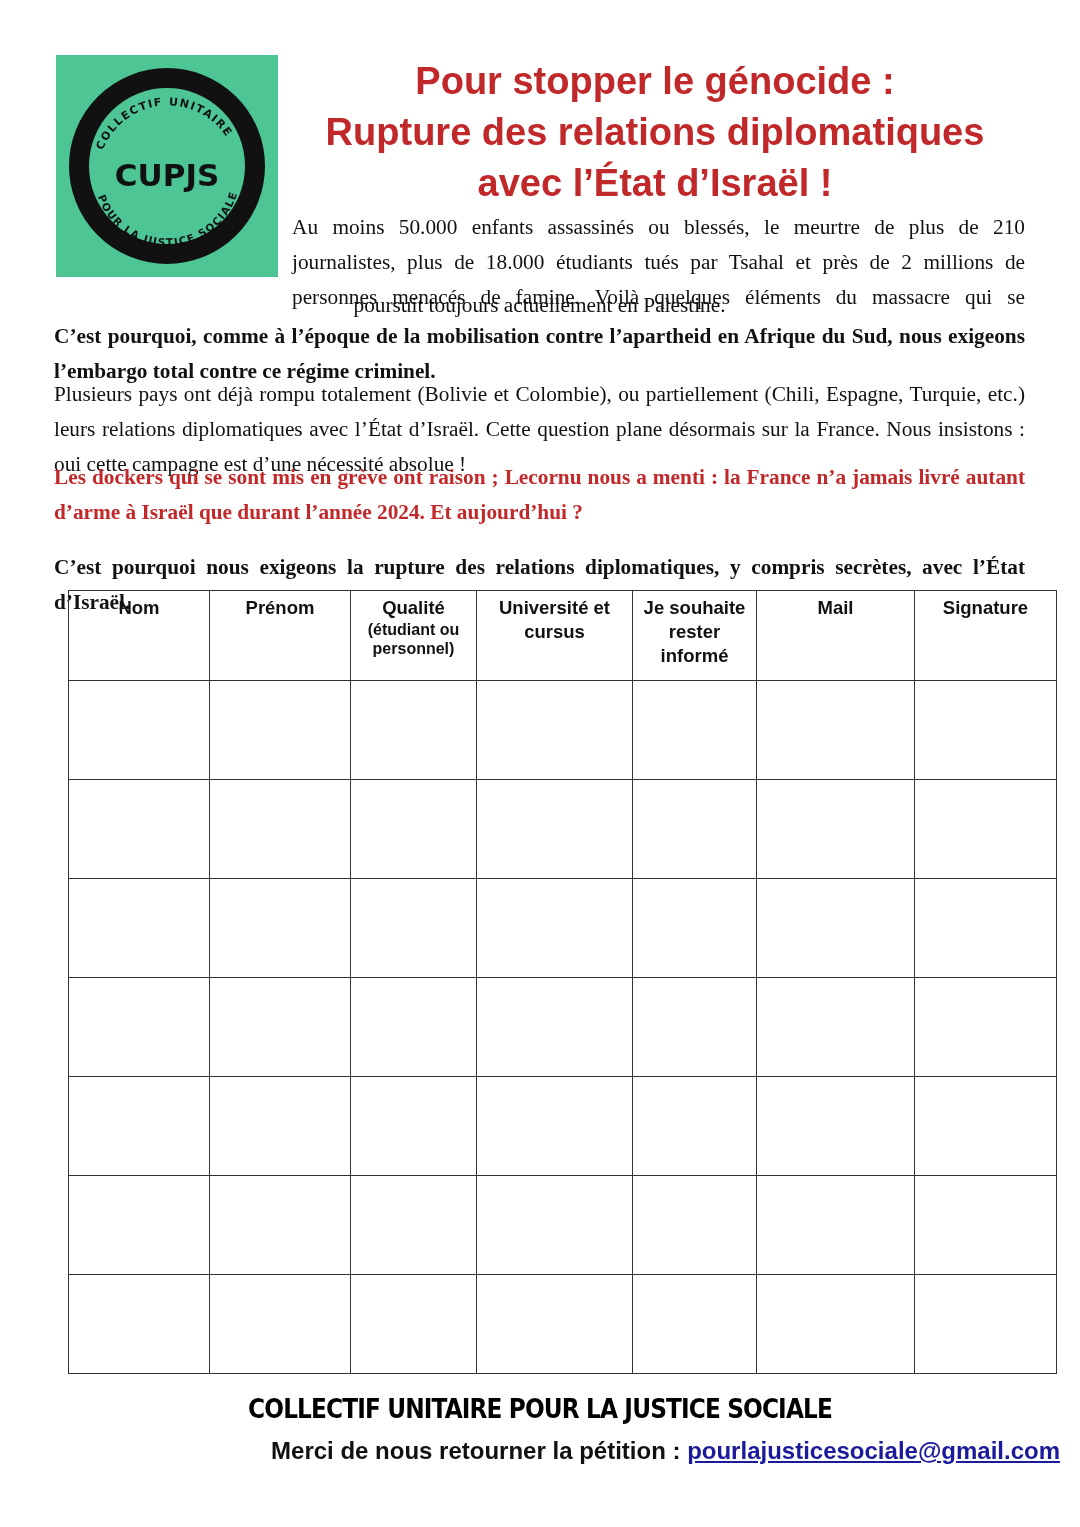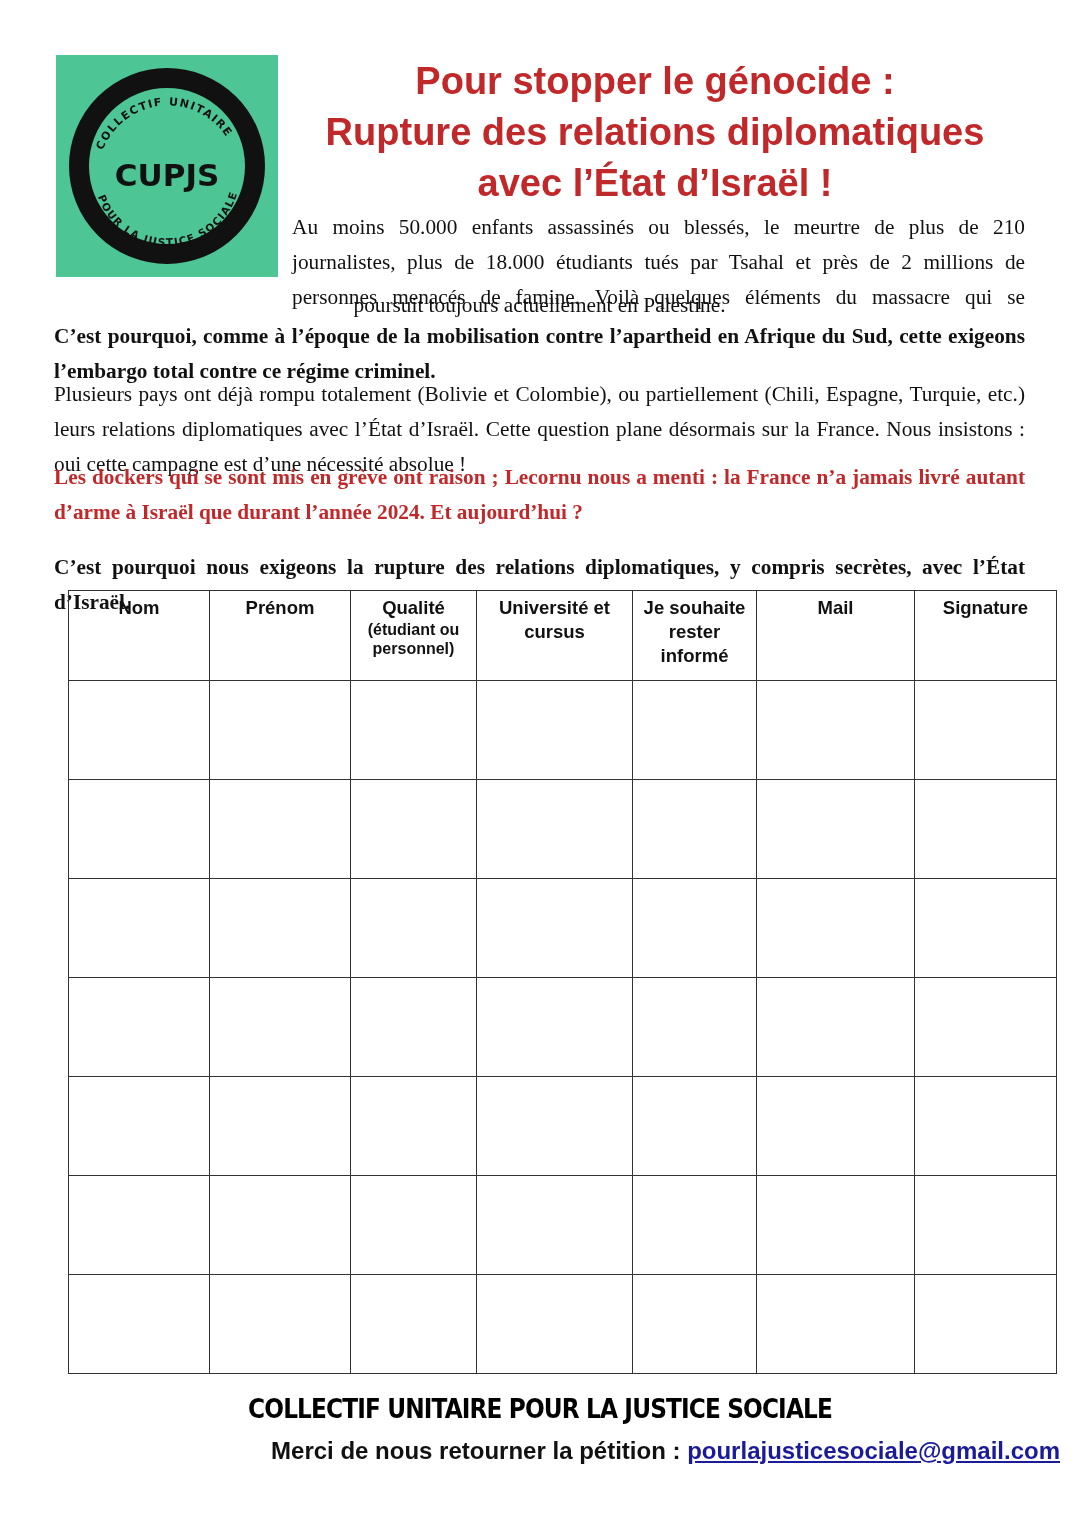--- a/index.html
+++ b/index.html
@@ -57,21 +57,21 @@
   </svg>
 
   <div class="title">
     <div>Pour stopper le génocide :</div>
     <div>Rupture des relations diplomatiques</div>
     <div>avec l’État d’Israël !</div>
   </div>
 
   <div class="serif p1 just-last">Au moins 50.000 enfants assassinés ou blessés, le meurtre de plus de 210 journalistes, plus de 18.000 étudiants tués par Tsahal et près de 2 millions de personnes menacés de famine. Voilà quelques éléments du massacre qui se</div>
   <div class="serif p1b">poursuit toujours actuellement en Palestine.</div>
-  <div class="serif p2">C’est pourquoi, comme à l’époque de la mobilisation contre l’apartheid en Afrique du Sud, cette exigeons l’embargo total contre ce régime criminel.</div>
+  <div class="serif p2">C’est pourquoi, comme à l’époque de la mobilisation contre l’apartheid en Afrique du Sud, nous exigeons l’embargo total contre ce régime criminel.</div>
   <div class="serif p3">Plusieurs pays ont déjà rompu totalement (Bolivie et Colombie), ou partiellement (Chili, Espagne, Turquie, etc.) leurs relations diplomatiques avec l’État d’Israël. Cette question plane désormais sur la France. Nous insistons : oui cette campagne est d’une nécessité absolue !</div>
   <div class="serif p4">Les dockers qui se sont mis en grève ont raison ; Lecornu nous a menti : la France n’a jamais livré autant d’arme à Israël que durant l’année 2024. Et aujourd’hui ?</div>
   <div class="serif p5">C’est pourquoi nous exigeons la rupture des relations diplomatiques, y compris secrètes, avec l’État d’Israël.</div>
 
   <table class="petition">
     <colgroup>
       <col style="width:141px">
         <col style="width:141px">
         <col style="width:126px">
         <col style="width:156px">

